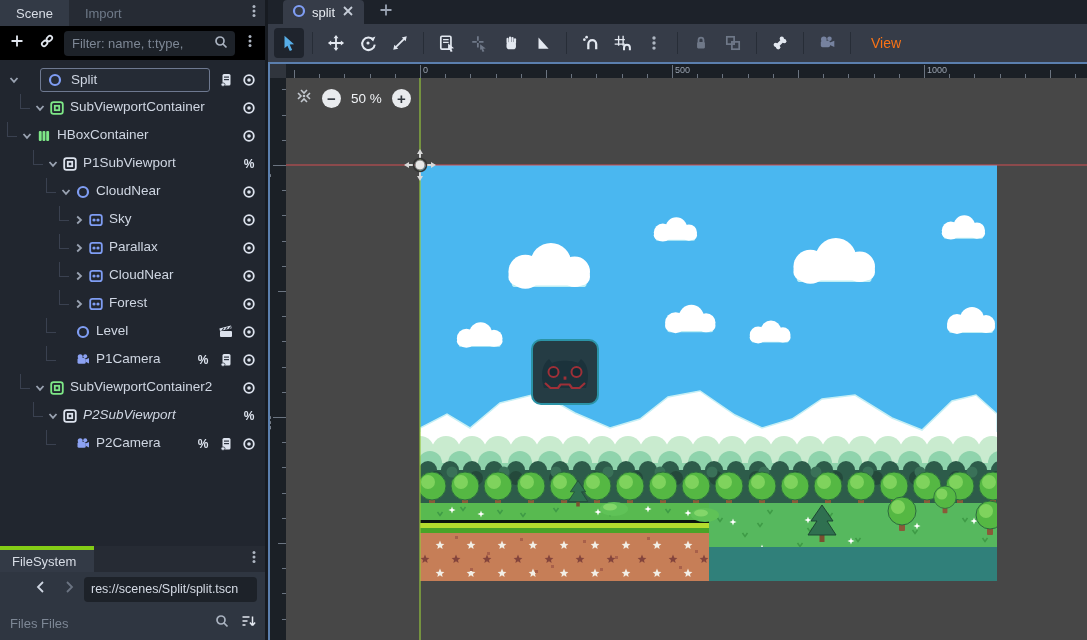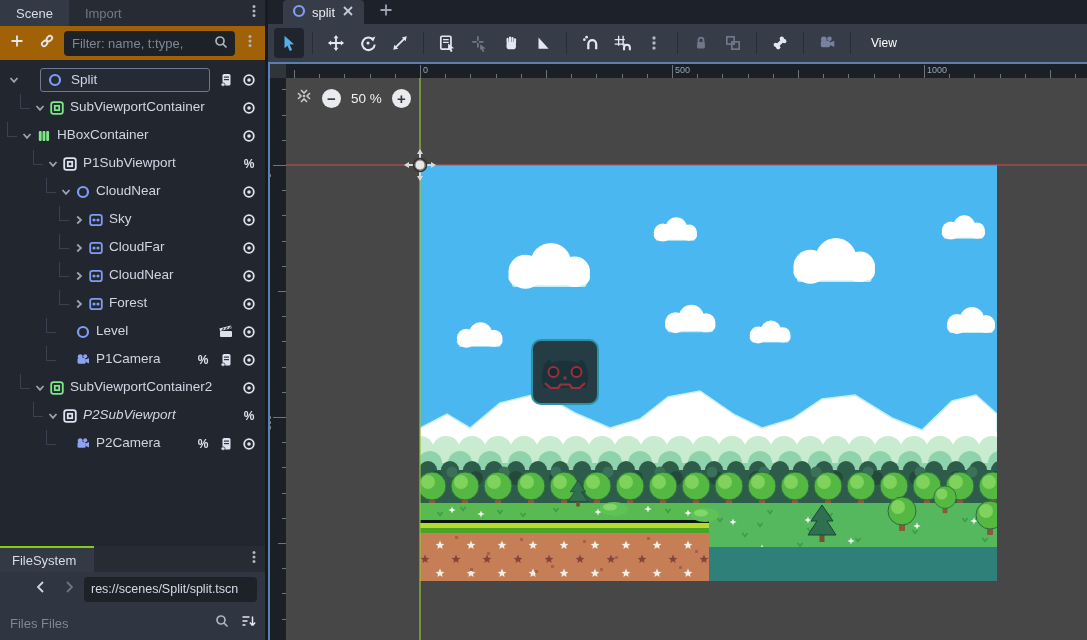--- a/index.html
+++ b/index.html
@@ -8,53 +8,53 @@
   #app { position:relative; width:1087px; height:640px; }
   .abs { position:absolute; }
 
   
   #left-dock { left:0; top:0; width:265px; height:640px; background:#2f3641; }
   #dock-splitter { left:265px; top:0; width:3px; height:640px; background:#171b21; }
   .dock-tabbar { left:0; top:0; width:265px; height:26px; background:#262b34; display:flex; align-items:stretch; }
   .dock-tab { padding:0 16px; display:flex; align-items:center; font-size:13px; color:#6f7a89; }
   .dock-tab.active { background:#333a46; color:#d8dde6; }
   .vdots-btn { margin-left:auto; width:22px; display:flex; align-items:center; justify-content:center; }
-  #scene-toolbar { left:0; top:26px; width:265px; height:34px; background:#a16207; display:flex; align-items:center; gap:4px; padding:0 4px; }
+  #scene-toolbar { left:0; top:26px; width:265px; height:34px; background:#000000; display:flex; align-items:center; gap:4px; padding:0 4px; }
   .tool-ico { width:26px; height:26px; display:flex; align-items:center; justify-content:center; border-radius:3px; }
   #scene-filter { flex:1; height:25px; background:#1d2229; border-radius:4px; display:flex; align-items:center; padding:0 6px 0 8px; color:#7d8795; font-size:13px; }
   #scene-filter .ph { flex:1; white-space:nowrap; overflow:hidden; }
   #scene-tree { left:0; top:60px; width:265px; height:486px; background:#21262f; padding-top:6px; position:absolute; }
   .trow { position:relative; height:28px; }
   .trow .lbl { position:absolute; top:5px; font-size:13.5px; color:#cfd6e2; white-space:nowrap; }
   .trow .chev, .trow .nico, .badge { position:absolute; top:6px; width:16px; height:16px; }
   .badge { top:6px; }
   .stub-h { position:absolute; height:1px; background:#3a4150; top:14px; }
   .stub-v { position:absolute; width:1px; background:#3a4150; top:0; height:14px; }
   .rename-box { position:absolute; left:40px; top:2px; width:170px; height:24px; border:1px solid #6e7990; background:#252b35; border-radius:3px; }
   .rename-box .nico { left:6px; top:3px; }
   .rename-box .lbl { left:30px; top:3px; }
 
   
   #fs-tabbar { left:0; top:546px; width:265px; height:26px; background:#262b34; display:flex; }
-  #fs-tab { background:#333a46; border-top:2px solid #84cc16; padding:0 18px 0 12px; display:flex; align-items:center; font-size:13px; color:#d8dde6; }
+  #fs-tab { background:#333a46; border-top:4px solid #84cc16; padding:0 18px 0 12px; display:flex; align-items:center; font-size:13px; color:#d8dde6; }
   #fs-nav { left:0; top:572px; width:265px; height:34px; background:#2f3641; display:flex; align-items:center; gap:2px; padding:0 4px; }
   #fs-path { flex:1; height:25px; background:#1d2229; border-radius:4px; display:flex; align-items:center; padding:0 7px; font-size:12.5px; color:#d4dae4; white-space:nowrap; overflow:hidden; }
   #fs-filter-row { left:0; top:606px; width:265px; height:34px; background:#2f3641; display:flex; align-items:center; padding:0 4px 0 10px; }
   #fs-filter-row .ph { flex:1; font-size:13px; color:#7d8795; }
 
   
   #main { left:268px; top:0; width:819px; height:640px; background:#474747; }
   #scene-tabbar { left:0; top:0; width:819px; height:24px; background:#1d222a; display:flex; align-items:flex-end; }
   #scene-tab { margin-left:15px; height:24px; background:#363c48; border-radius:4px 4px 0 0; display:flex; align-items:center; gap:5px; padding:0 8px; font-size:13px; color:#e8ecf2; }
   #newtab-btn { margin-left:14px; height:24px; display:flex; align-items:center; color:#9aa3b2; }
   #canvas-toolbar { left:0; top:24px; width:819px; height:38px; background:#363c48; display:flex; align-items:center; padding:0 6px; gap:2px; }
   .tb-btn { width:30px; height:30px; border-radius:4px; display:flex; align-items:center; justify-content:center; flex:0 0 auto; }
   .tb-btn.active { background:#1f242d; }
   .tb-sep { width:1px; height:22px; background:#272d37; margin:0 6px; flex:0 0 auto; }
-  .tb-menu { padding:0 12px; font-size:12px; color:#ffffff; }
+  .tb-menu { padding:0 12px; font-size:14px; color:#f97316; }
 
   #focus-top { left:0; top:62px; width:819px; height:2px; background:#5b7fae; }
   #focus-left { left:0; top:62px; width:2px; height:578px; background:#5b7fae; }
   #ruler-corner { left:2px; top:64px; width:16px; height:14px; background:#30353d; }
   #ruler-top { left:18px; top:64px; width:801px; height:14px; background:#1b2026; overflow:hidden; }
   #ruler-left { left:2px; top:78px; width:16px; height:562px; background:#1b2026; overflow:hidden; }
   .tick-t { position:absolute; bottom:0; width:1px; background:#6b7480; }
   .tick-l { position:absolute; right:0; height:1px; background:#6b7480; }
   .rlabel { position:absolute; font-size:9px; color:#9aa3b0; }
   #canvas { left:18px; top:78px; width:801px; height:562px; background:#474747; overflow:hidden; }
@@ -224,21 +224,21 @@
           <div class="stub-v" style="left: 59px;"></div>
           <div class="stub-h" style="left: 59px; width: 10px;"></div>
           <span class="chev" style="left: 71px;"><svg width="16" height="16" viewBox="0 0 16 16">
               <path d="M6.2,4.5 L10,8 L6.2,11.5" fill="none" stroke="#9aa3b2" stroke-width="1.8"></path>
             </svg></span>
           <span class="nico" style="left: 88px;"><svg width="16" height="16" viewBox="0 0 16 16">
               <rect x="2.2" y="2.8" width="11.6" height="10.4" rx="2.2" fill="none" stroke="#7f9df3" stroke-width="1.8"></rect>
               <circle cx="6" cy="8" r="1.6" fill="#7f9df3"></circle>
               <circle cx="10" cy="8" r="1.6" fill="#7f9df3"></circle>
             </svg></span>
-          <span class="lbl" style="left: 109px;">CloudFar</span>
+          <span class="lbl" style="left: 109px;">Parallax</span>
           <span class="badge" style="right: 8px;"><svg width="16" height="16" viewBox="0 0 16 16">
               <circle cx="8" cy="8" r="4.8" fill="none" stroke="#dde3ee" stroke-width="1.8"></circle>
               <circle cx="8" cy="8" r="1.8" fill="#dde3ee"></circle>
             </svg></span>
         </div>
         <div class="trow">
           <div class="stub-v" style="left: 59px;"></div>
           <div class="stub-h" style="left: 59px; width: 10px;"></div>
           <span class="chev" style="left: 71px;"><svg width="16" height="16" viewBox="0 0 16 16">
               <path d="M6.2,4.5 L10,8 L6.2,11.5" fill="none" stroke="#9aa3b2" stroke-width="1.8"></path>

